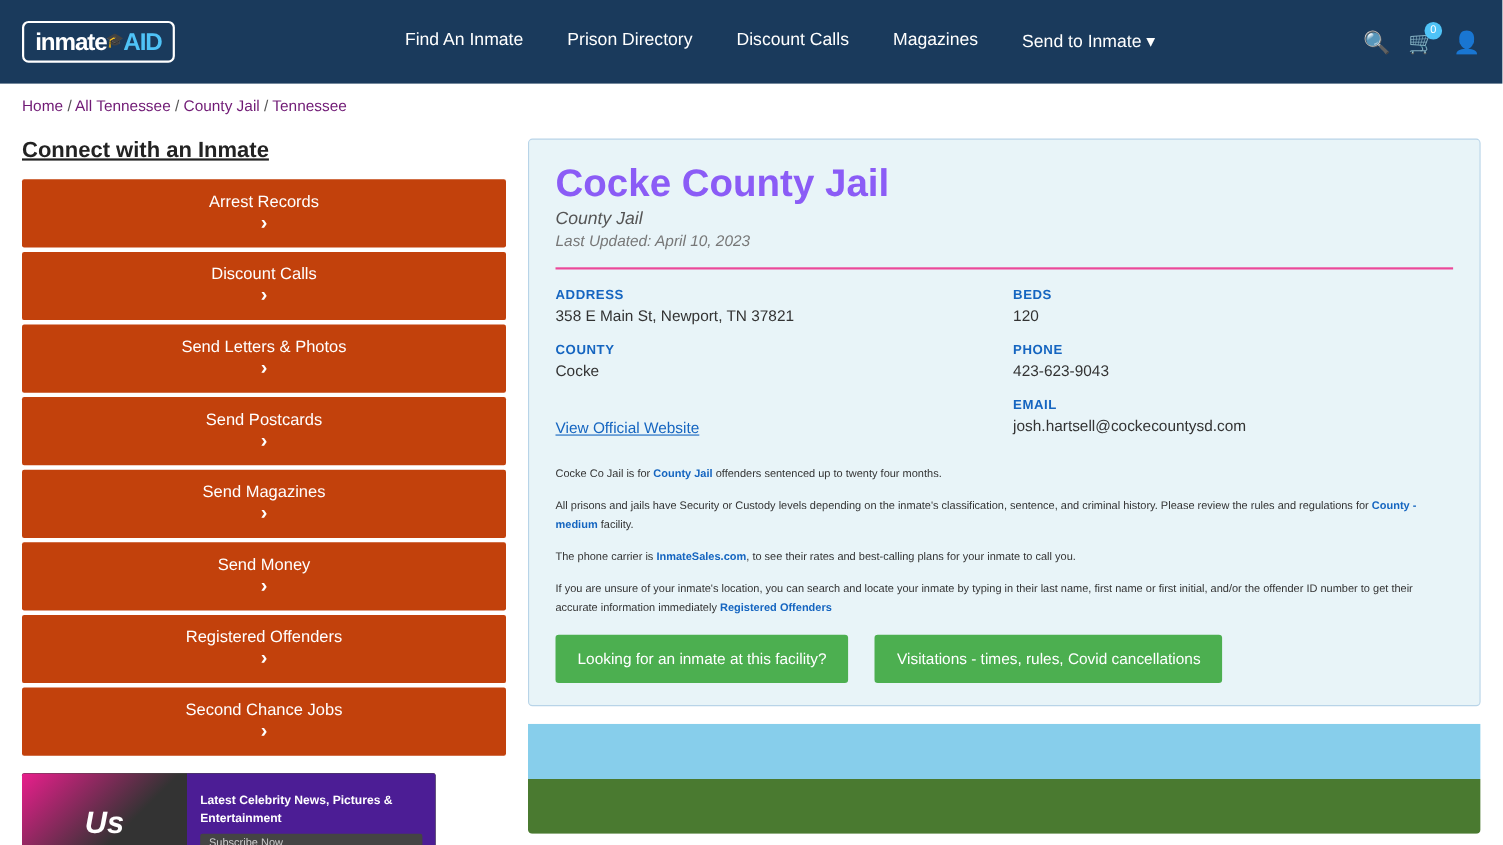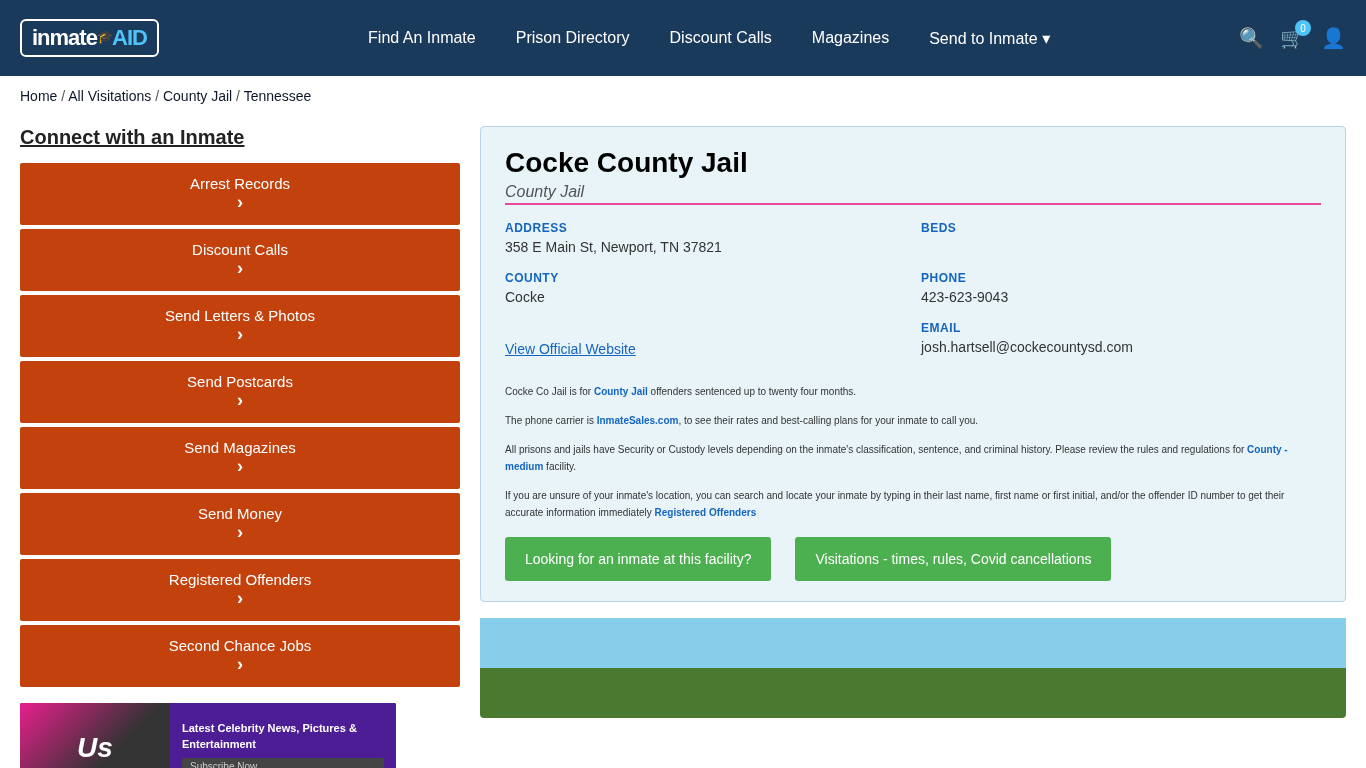--- a/index.html
+++ b/index.html
@@ -13,21 +13,21 @@
     .nav { display: flex; gap: 40px; flex: 1; justify-content: center; }
     .nav-item { color: #fff; font-size: 16px; font-weight: 500; cursor: pointer; text-decoration: none; white-space: nowrap; }
     .nav-send { display: flex; align-items: center; gap: 4px; }
     .header-icons { display: flex; align-items: center; gap: 16px; margin-left: auto; }
     .header-icon { color: #fff; font-size: 20px; cursor: pointer; }
     .cart-wrapper { position: relative; }
     .cart-badge { background: #4fc3f7; color: #fff; font-size: 10px; border-radius: 50%; width: 16px; height: 16px; display: flex; align-items: center; justify-content: center; position: absolute; top: -6px; right: -6px; }
 
     
     .breadcrumb { padding: 12px 20px; font-size: 14px; }
-    .breadcrumb a { color: #0f172a; text-decoration: none; }
+    .breadcrumb a { color: #701a75; text-decoration: none; }
     .breadcrumb span { color: #555; }
 
     
     .main { display: flex; padding: 10px 20px; gap: 20px; }
 
     
     .sidebar { width: 440px; flex-shrink: 0; }
     .sidebar-title { font-size: 20px; font-weight: bold; text-decoration: underline; margin-bottom: 14px; color: #222; }
     .sidebar-menu { display: flex; flex-direction: column; gap: 4px; }
     .sidebar-item { background: #c2410c; color: #fff; font-size: 15px; padding: 12px 16px; display: flex; justify-content: space-between; align-items: center; cursor: pointer; border-radius: 2px; flex-direction: column; }
@@ -35,21 +35,21 @@
     .sidebar-ad { margin-top: 16px; width: 376px; height: 90px; background: #111; display: flex; overflow: hidden; border-radius: 2px; }
     .ad-image { width: 150px; background: linear-gradient(135deg, #e91e8c 0%, #333 60%); display: flex; align-items: center; justify-content: center; }
     .ad-image-text { color: #fff; font-size: 28px; font-weight: bold; font-style: italic; }
     .ad-content { flex: 1; background: #4c1d95; display: flex; flex-direction: column; justify-content: center; padding: 8px 12px; }
     .ad-title { color: #fff; font-size: 11px; font-weight: bold; line-height: 1.4; }
     .ad-button { background: #444; color: #ccc; font-size: 10px; padding: 3px 8px; margin-top: 6px; border: none; cursor: pointer; border-radius: 2px; display: inline-block; }
 
     
     .content { flex: 1; }
     .facility-card { background: #e8f4f8; border: 1px solid #b8d4e8; border-radius: 4px; padding: 20px 24px; margin-bottom: 16px; }
-    .facility-name { font-size: 28px; font-weight: bold; color: #000000; margin-bottom: 4px; }
+    .facility-name { font-size: 35px; font-weight: bold; color: #8b5cf6; margin-bottom: 4px; }
     .facility-type { font-size: 16px; color: #555; font-style: italic; margin-bottom: 2px; }
     .facility-updated { font-size: 14px; color: #777; font-style: italic; margin-bottom: 16px; }
 
     .info-grid { display: grid; grid-template-columns: 1fr 1fr; gap: 16px; margin-bottom: 16px; border-top: 2px solid #ec4899; padding-top: 16px; }
     .info-section {}
     .info-label { color: #1565c0; font-size: 12px; font-weight: bold; text-transform: uppercase; letter-spacing: 0.5px; margin-bottom: 4px; }
     .info-value { font-size: 14px; color: #333; }
     .info-link { color: #1565c0; text-decoration: underline; cursor: pointer; font-size: 14px; }
 
     .description { font-size: 10px; line-height: 1.7; color: #333; padding-top: 10px; }
@@ -86,21 +86,21 @@
       <span class="header-icon">🛒</span>
       <div class="cart-badge">0</div>
     </div>
     <span class="header-icon">👤</span>
   </div>
 </header>
 
 <div class="breadcrumb">
   <a>Home</a>
   <span> / </span>
-  <a>All Visitations</a>
+  <a>All Tennessee</a>
   <span> / </span>
   <a>County Jail</a>
   <span> / </span>
   <a>Tennessee</a>
 </div>
 
 <div class="main">
 
   <aside class="sidebar">
     <div class="sidebar-title">Connect with an Inmate</div>
@@ -146,28 +146,30 @@
         <div class="ad-title">Latest Celebrity News, Pictures &amp; Entertainment</div>
         <div class="ad-button">Subscribe Now</div>
       </div>
     </div>
   </aside>
 
   <div class="content">
     <div class="facility-card">
       <div class="facility-name">Cocke County Jail</div>
       <div class="facility-type">County Jail</div>
+      <div class="facility-updated">Last Updated: April 10, 2023</div>
 
       <div class="info-grid">
         <div class="info-section">
           <div class="info-label">ADDRESS</div>
           <div class="info-value">358 E Main St, Newport, TN 37821</div>
         </div>
         <div class="info-section">
           <div class="info-label">BEDS</div>
+          <div class="info-value">120</div>
         </div>
         <div class="info-section">
           <div class="info-label">COUNTY</div>
           <div class="info-value">Cocke</div>
         </div>
         <div class="info-section">
           <div class="info-label">PHONE</div>
           <div class="info-value">423-623-9043</div>
         </div>
         <div class="info-section">
@@ -179,24 +181,24 @@
           <div class="info-label">EMAIL</div>
           <div class="info-value">josh.hartsell@cockecountysd.com</div>
         </div>
       </div>
 
       <div class="description">
         <p>
           Cocke Co Jail is for <a class="desc-link">County Jail</a> offenders sentenced up to twenty four months.
         </p>
         <p>
+          All prisons and jails have Security or Custody levels depending on the inmate's classification, sentence, and criminal history. Please review the rules and regulations for <a class="desc-link">County - medium</a> facility.
+        </p>
+        <p>
           The phone carrier is <a class="desc-link">InmateSales.com</a>, to see their rates and best-calling plans for your inmate to call you.
-        </p>
-        <p>
-          All prisons and jails have Security or Custody levels depending on the inmate's classification, sentence, and criminal history. Please review the rules and regulations for <a class="desc-link">County - medium</a> facility.
         </p>
         <p>
           If you are unsure of your inmate's location, you can search and locate your inmate by typing in their last name, first name or first initial, and/or the offender ID number to get their accurate information immediately <a class="desc-link">Registered Offenders</a>
         </p>
       </div>
 
       <div class="action-buttons">
         <button class="btn-green">Looking for an inmate at this facility?</button>
         <button class="btn-green">Visitations - times, rules, Covid cancellations</button>
       </div>

